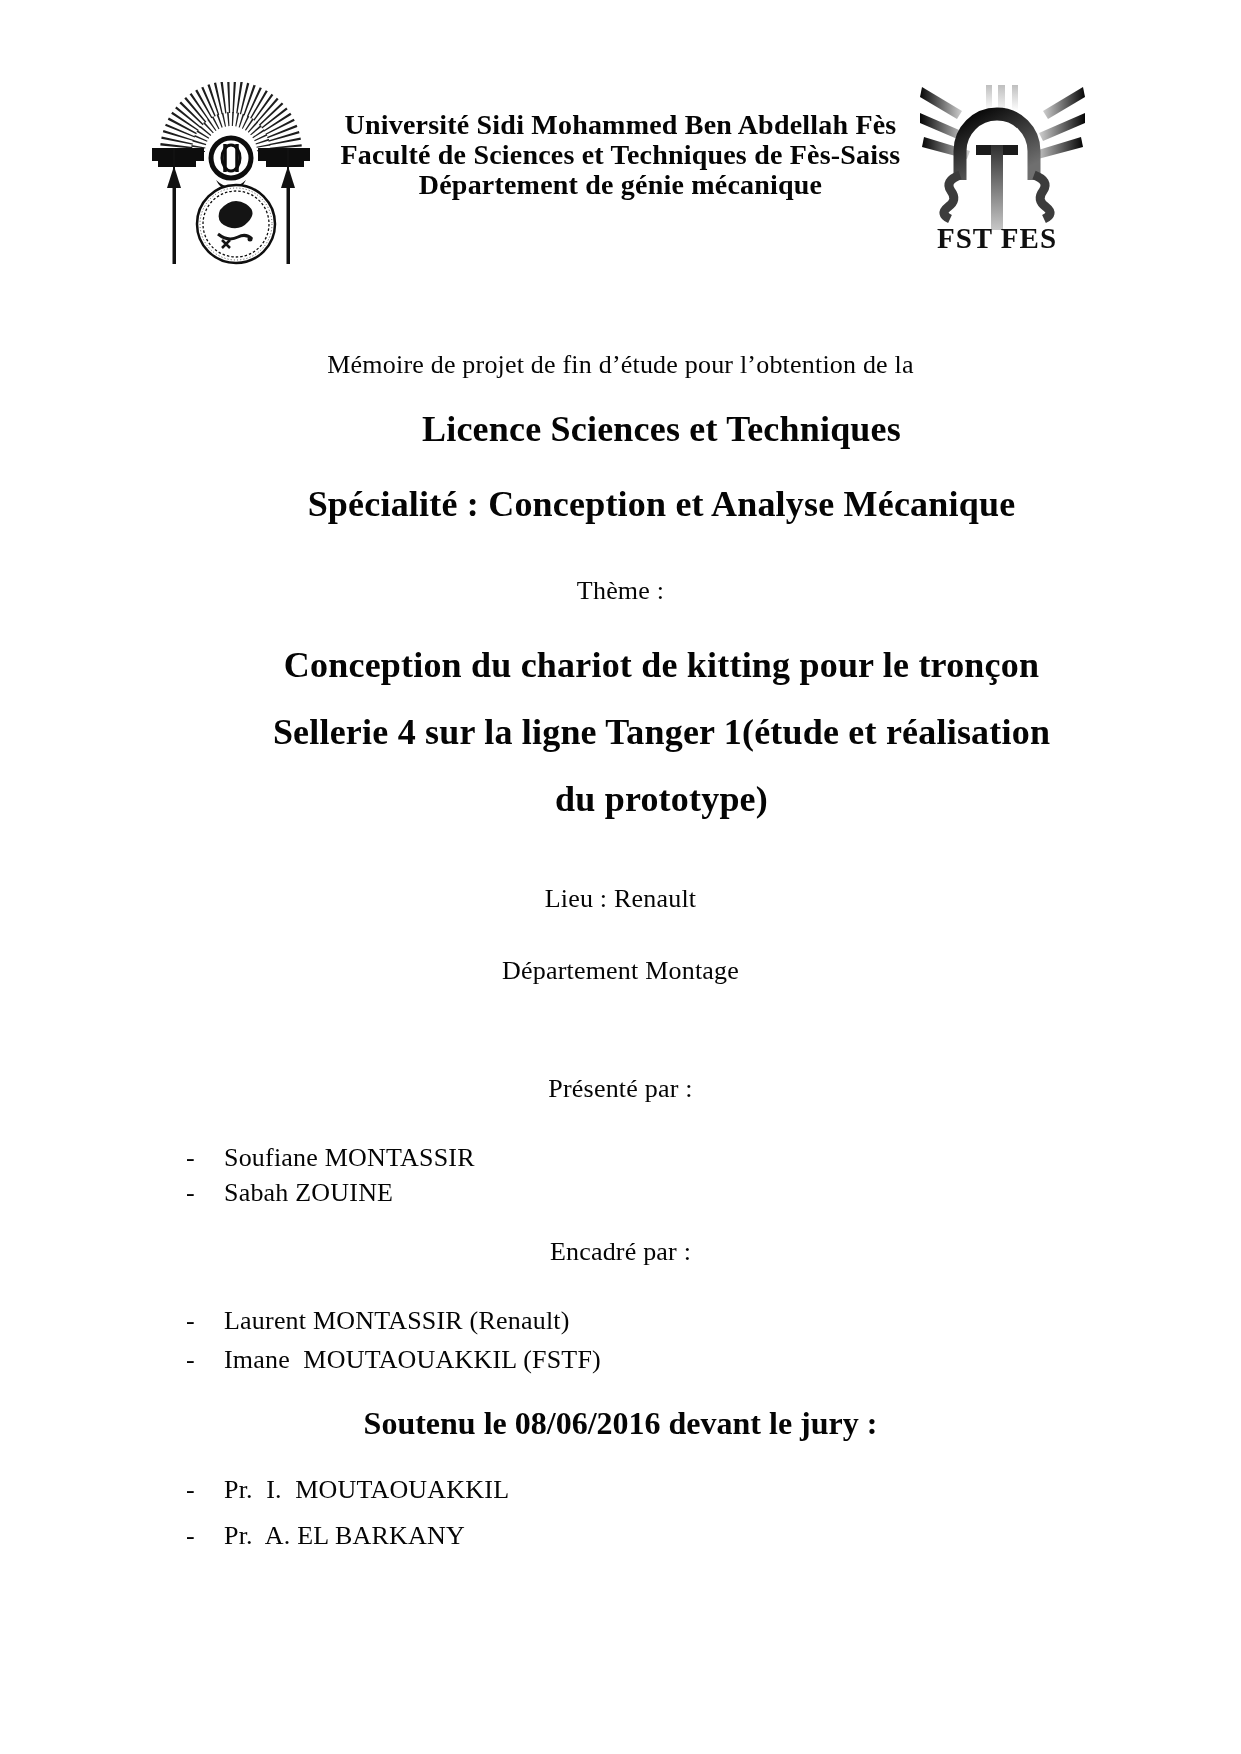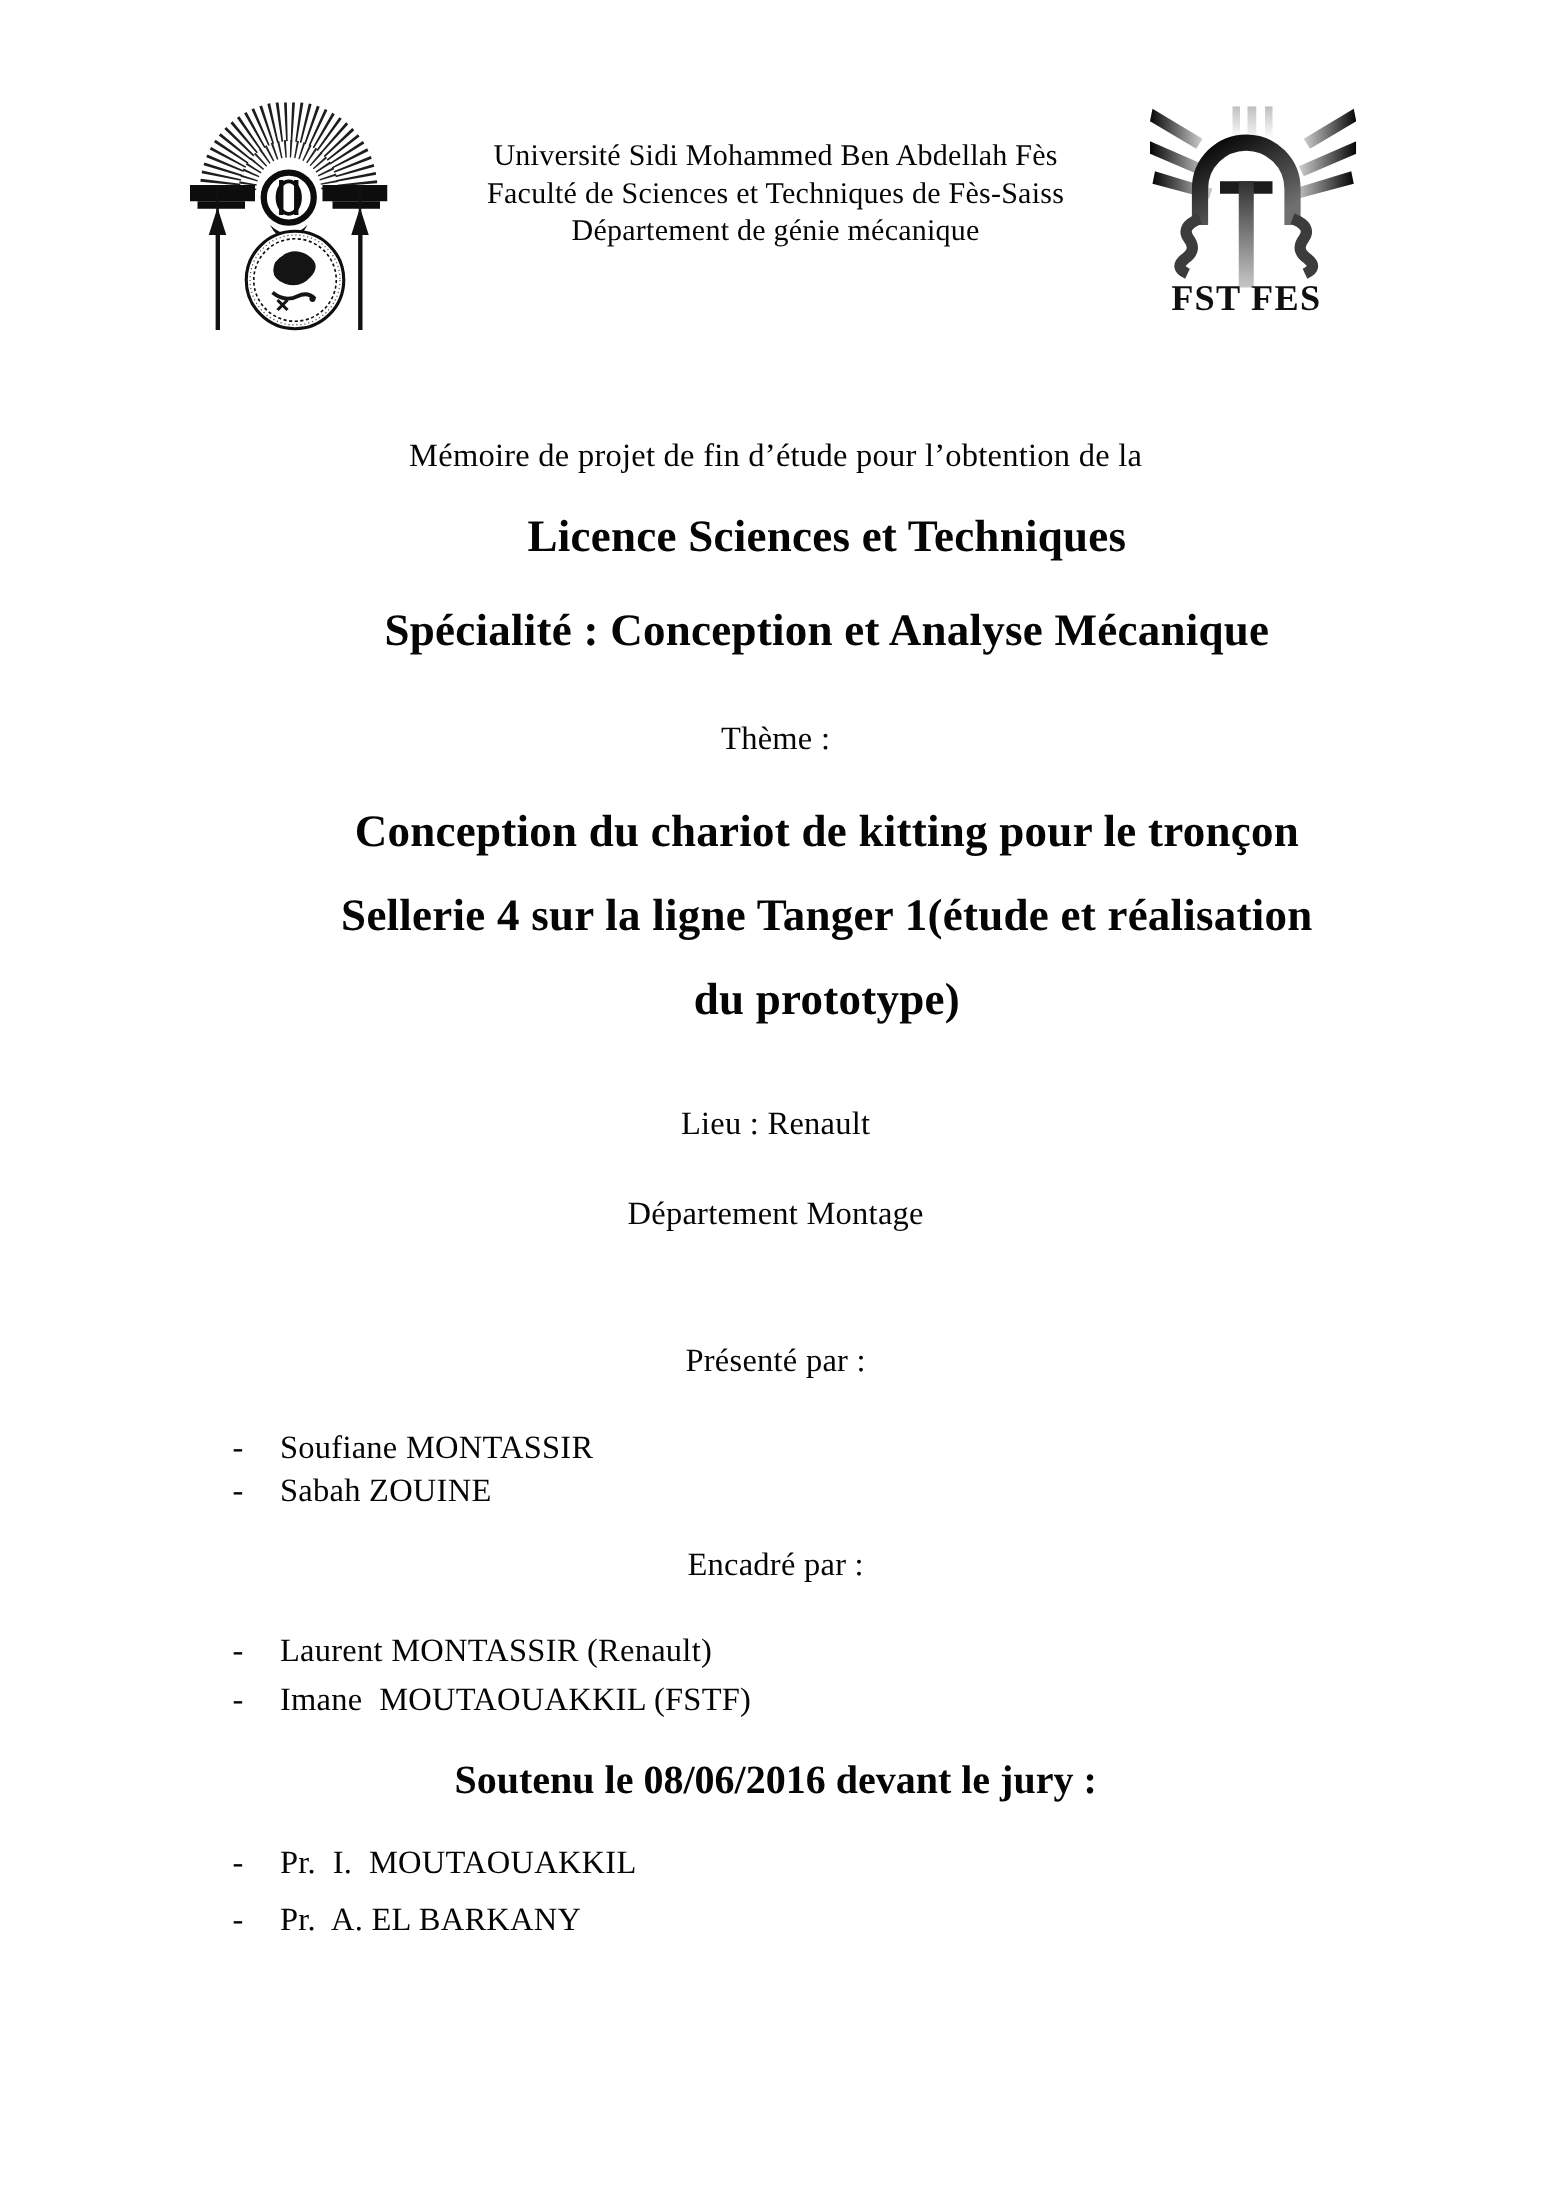--- a/index.html
+++ b/index.html
@@ -11,21 +11,21 @@
     font-family:"Liberation Serif","DejaVu Serif",serif;
     color:#050505;
     overflow:hidden;
   }
   .abs{position:absolute;left:0;width:100%;text-align:center;white-space:pre;}
   .b{font-weight:bold;}
   .fs26{font-size:26px;letter-spacing:.2px;}
   .fs27{font-size:32px;}
   .fs36{font-size:36px;letter-spacing:.2px;padding-left:41px;}
   .header-text{position:absolute;top:110px;left:0;width:100%;text-align:center;
-    font-size:24px;line-height:30px;letter-spacing:.2px;}
+    font-size:28px;line-height:30px;letter-spacing:.2px;font-weight:bold;}
   .header-text div{white-space:pre;}
   .logo-left{position:absolute;left:152px;top:82px;width:158px;height:190px;}
   .logo-right{position:absolute;left:920px;top:85px;width:165px;height:170px;}
   .li-row{position:absolute;left:186px;display:flex;font-size:26px;letter-spacing:.2px;}
   .li-dash{display:inline-block;width:38px;}
   .li-text{white-space:pre;}
   svg{display:block;width:100%;height:100%;}
 </style>
 </head>
 <body>

